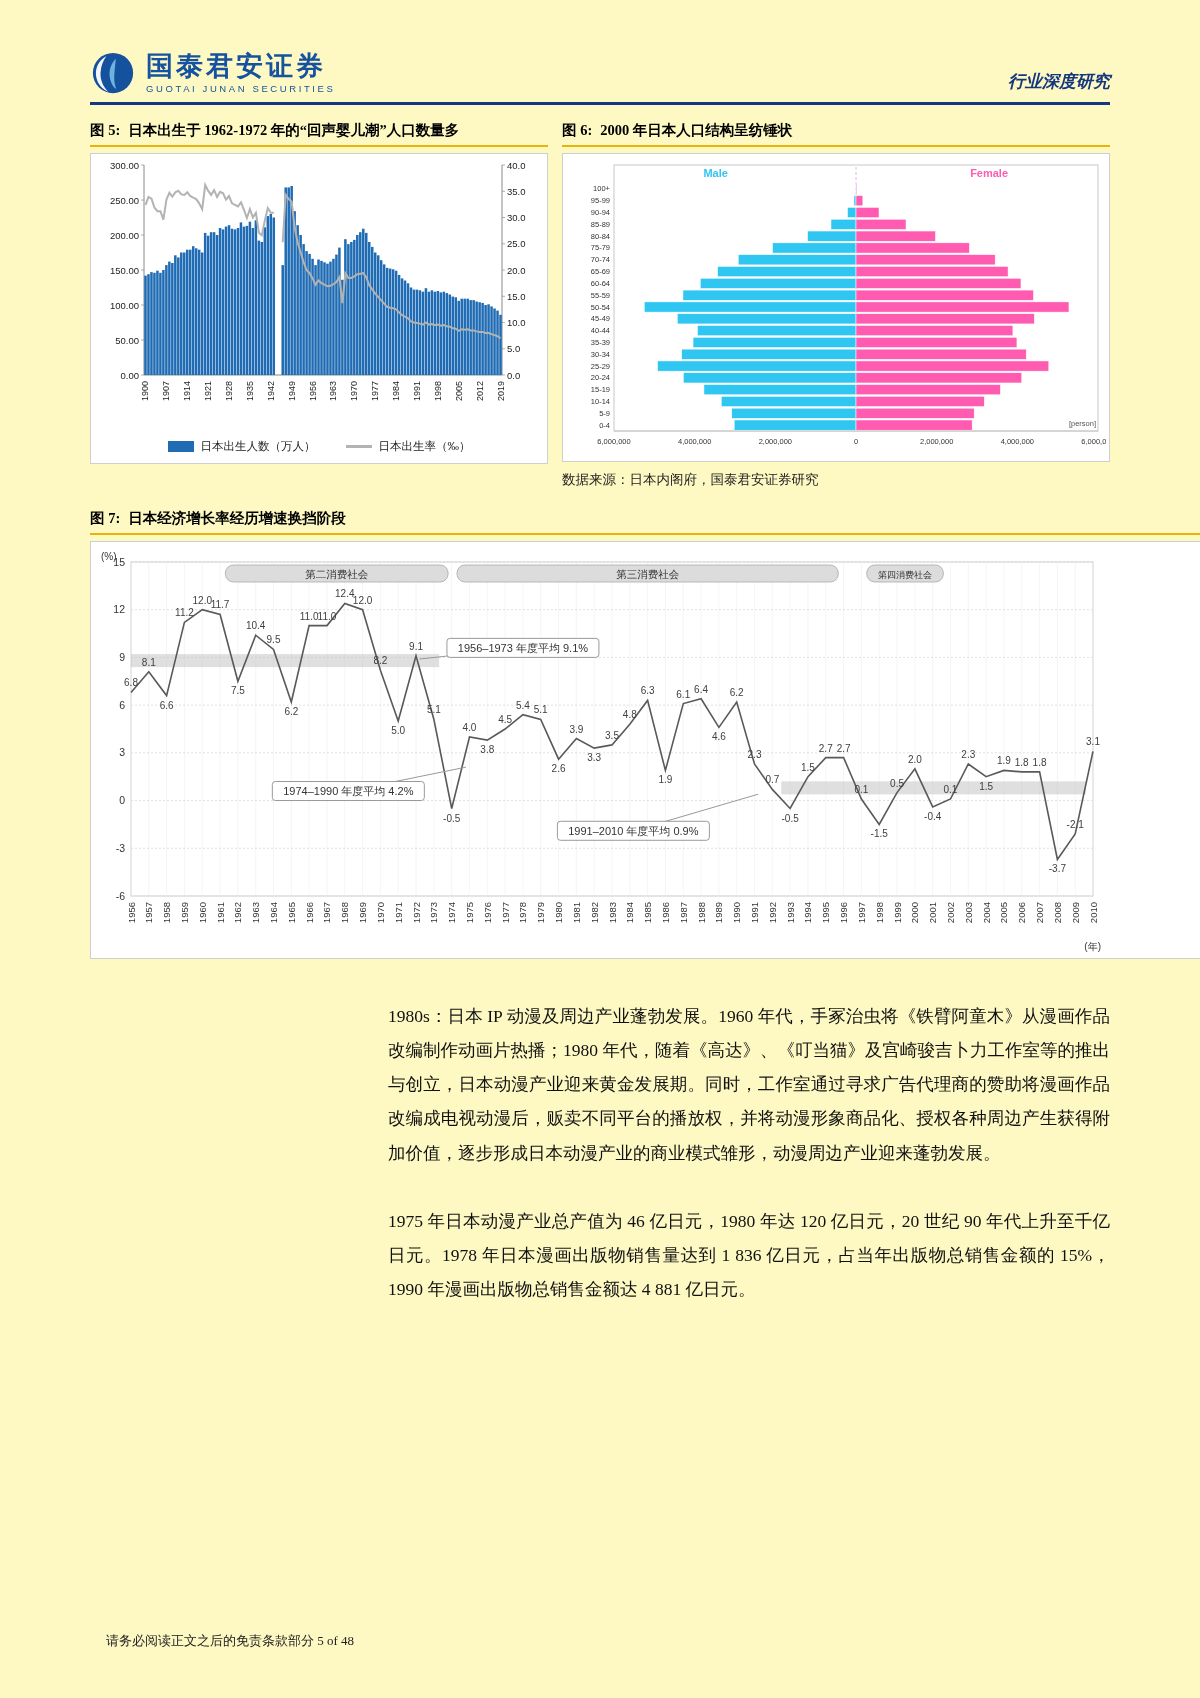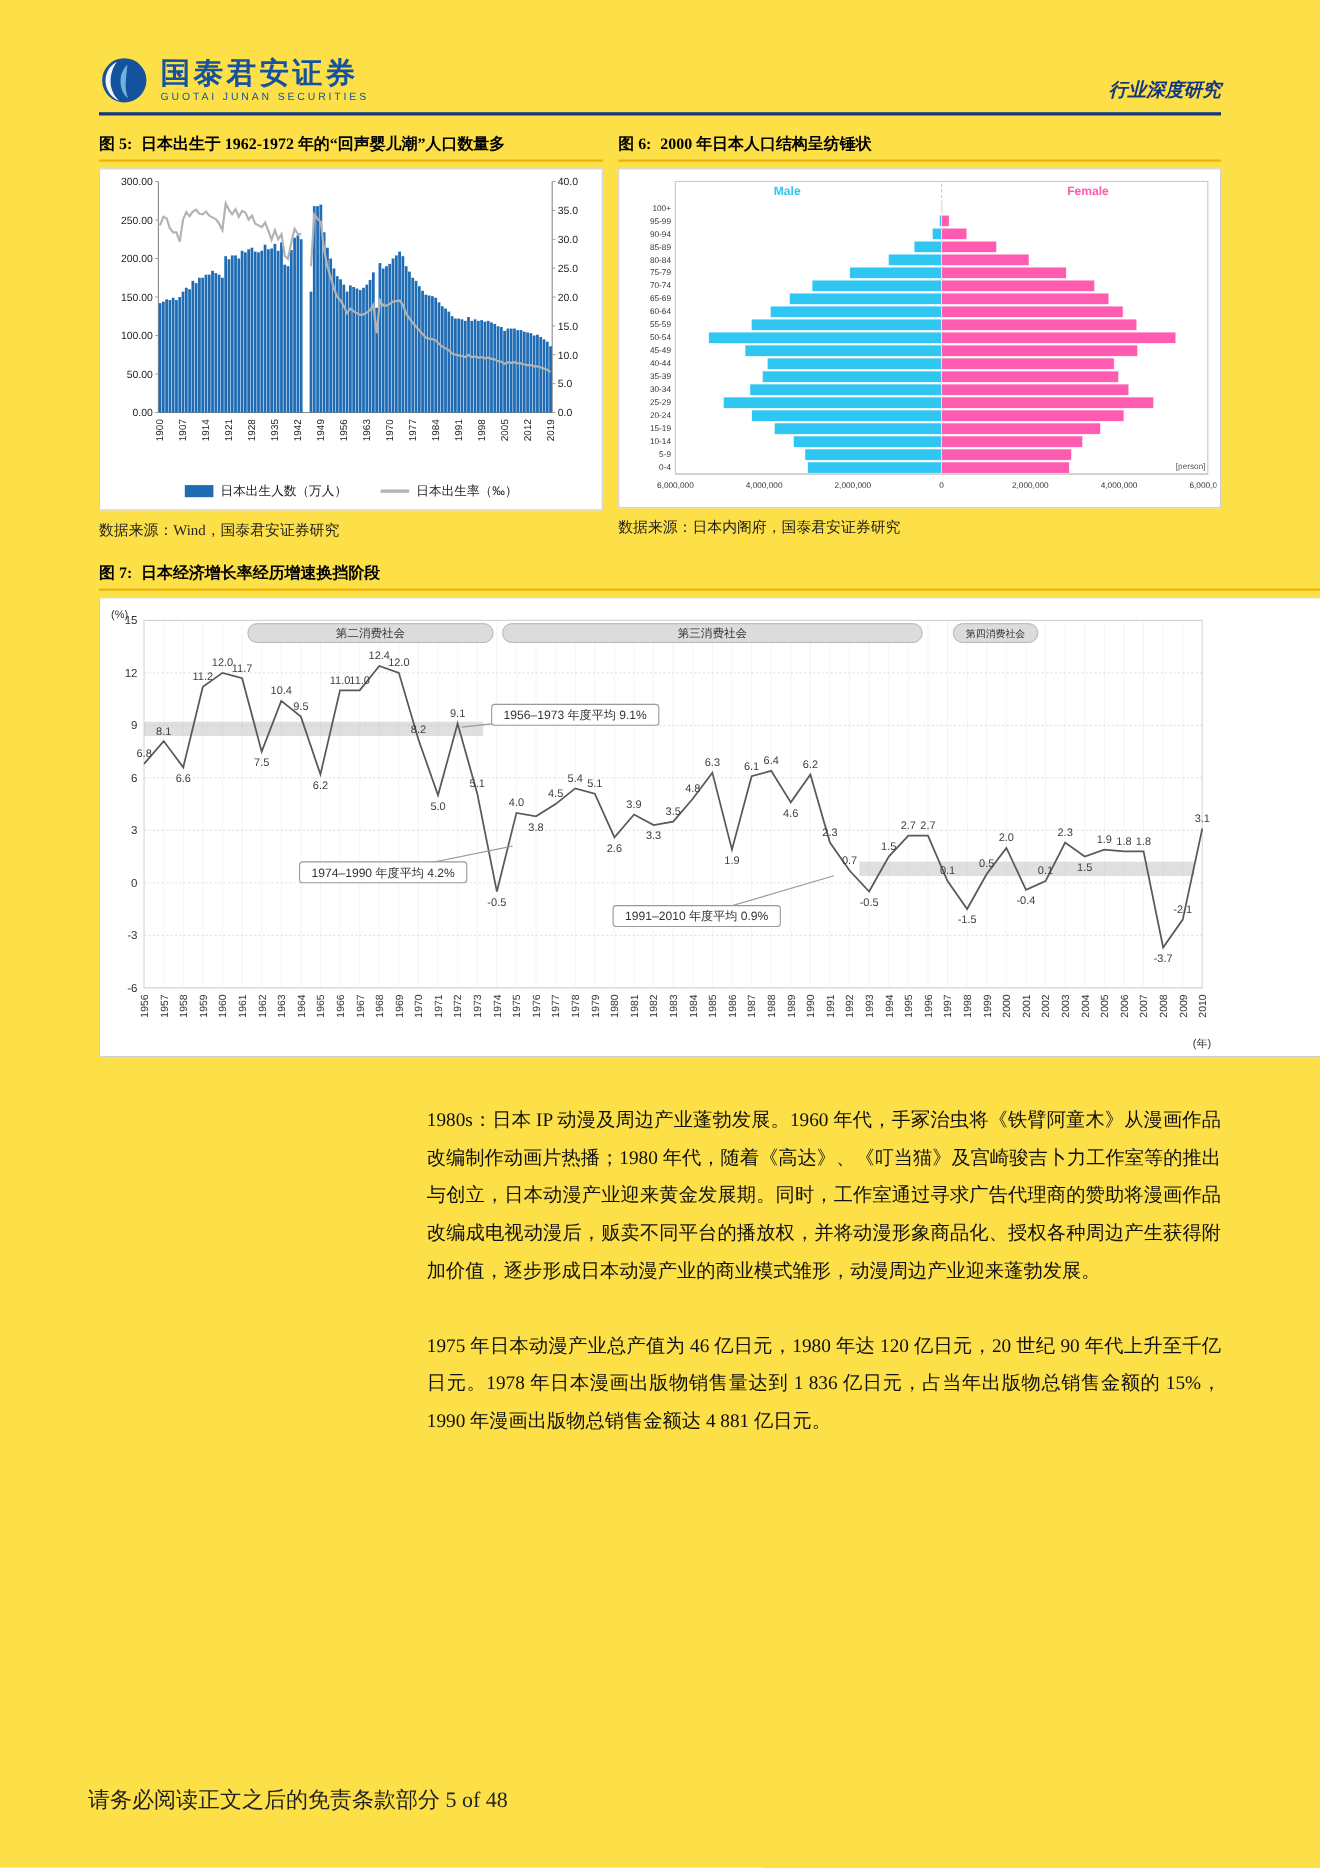--- a/index.html
+++ b/index.html
@@ -1,18 +1,18 @@
 <!DOCTYPE html>
 <html><head>
 <meta charset="utf-8">
 <style>
   *{margin:0;padding:0;box-sizing:border-box}
   html,body{background:#ffffff}
   body{width:1200px;font-family:"Liberation Serif","DejaVu Serif",serif;color:#111}
-  .page{position:relative;width:1200px;height:1698px;padding:50px 90px 0;background:#fde047;overflow:hidden}
+  .page{position:relative;width:1200px;height:1698px;padding:50px 90px 0;background:#fef9c3;overflow:hidden}
 
   
   .header{display:flex;justify-content:space-between;align-items:flex-end;padding-bottom:4px}
   .logo{display:flex;align-items:center;gap:10px}
   .logo-mark{width:46px;height:46px;display:block}
   .logo-cn{font-size:27px;font-weight:bold;color:#1553a0;letter-spacing:3px;font-family:"Liberation Sans","DejaVu Sans",sans-serif;line-height:1.05}
   .logo-en{font-size:9.5px;color:#1553a0;letter-spacing:2.6px;font-family:"Liberation Sans","DejaVu Sans",sans-serif;margin-top:3px}
   .header-right{font-size:17px;font-weight:bold;font-style:italic;color:#14387f;padding-bottom:3px}
   .rule{height:3px;background:#14387f;margin-top:2px}
 
@@ -33,21 +33,21 @@
   .legend-item{display:flex;align-items:center}
   .legend-swatch{display:inline-block;width:26px;height:11px;margin-right:7px;background:#1f6cb4}
   .legend-line{display:inline-block;width:26px;height:3px;margin-right:7px;background:#b3b3b3}
   .source{font-size:13.5px;margin-top:9px;color:#222}
 
   
   .body-text{margin:40px 0 0 298px;width:722px;font-size:17.5px;line-height:1.95;text-align:justify;color:#101010}
   .body-text .lead{font-weight:normal}
   .para2{margin-top:34px}
 
-  .footer{position:absolute;left:80px;bottom:48px;font-size:20px;color:#222}
+  .footer{position:absolute;left:106px;bottom:48px;font-size:13px;color:#222}
 </style>
 </head>
 <body>
 
 <div class="page">
 
   <div class="header">
     <div class="logo">
       <svg class="logo-mark" viewBox="0 0 48 48">
         <circle cx="24" cy="24" r="21" fill="#15529e"></circle>
@@ -249,21 +249,20 @@
           <span class="legend-item">
             <span class="legend-swatch" style="background: rgb(31, 108, 180);"></span>
             <span>日本出生人数（万人）</span>
           </span>
           <span class="legend-item">
             <span class="legend-line" style="background: rgb(179, 179, 179);"></span>
             <span>日本出生率（‰）</span>
           </span>
         </div>
       </div>
-      <div class="source">数据来源：Wind，国泰君安证券研究</div>
     </div>
 
     <div class="fig6-col">
       <div class="fig-title">
         <span>图 6:</span><span>2000 年日本人口结构呈纺锤状</span>
       </div>
       <div class="chart-box">
         <svg id="fig6-svg" viewBox="0 0 540 304">
             <rect x="48" y="8" width="484" height="266" fill="none" stroke="#c8c8c8" stroke-width="1"></rect>
             <line x1="290" y1="10" x2="290" y2="274" stroke="#d8a8d8" stroke-width="0.8" stroke-dasharray="3,2"></line>

